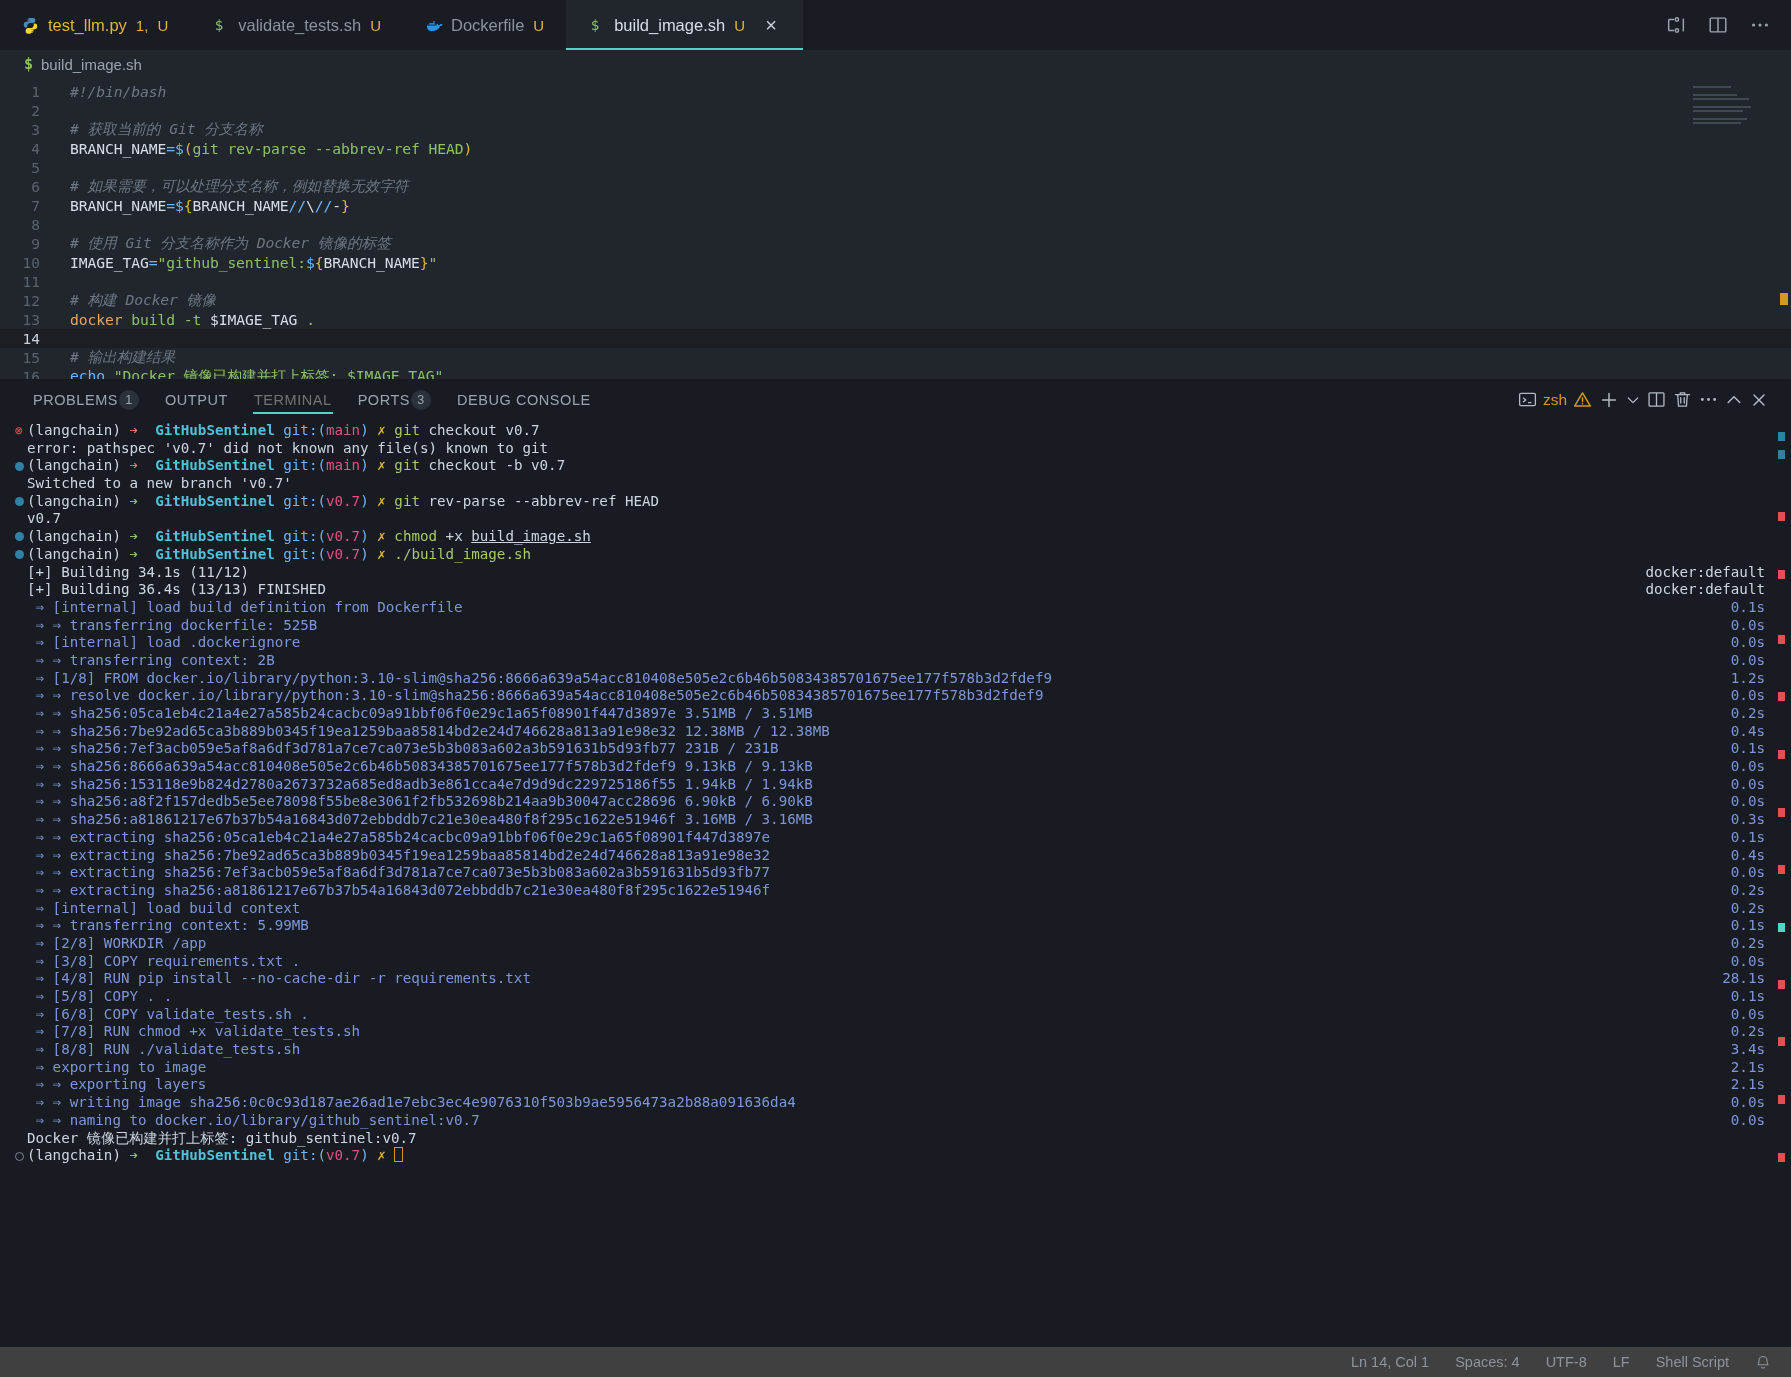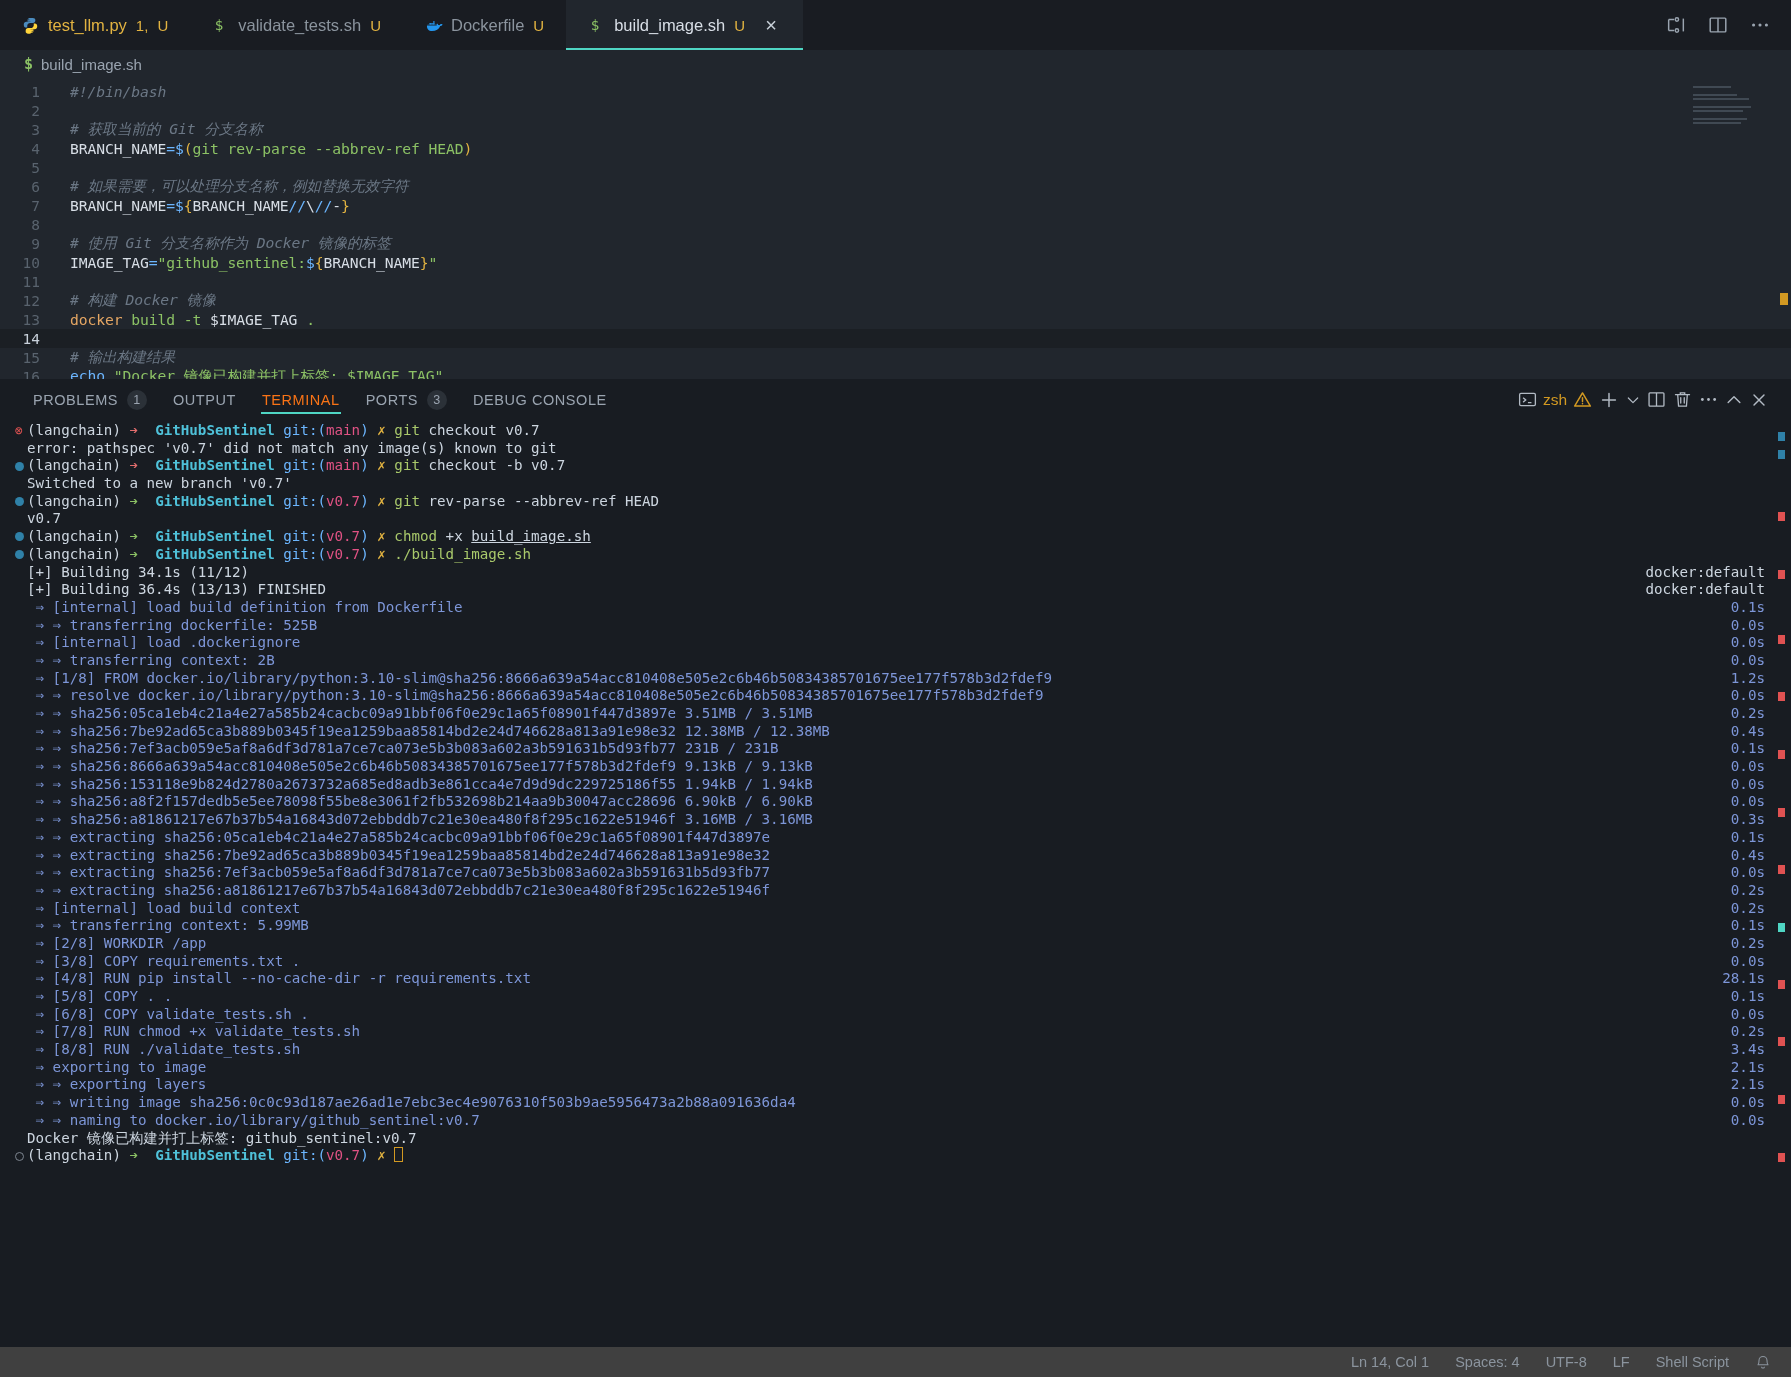--- a/index.html
+++ b/index.html
@@ -92,23 +92,23 @@
 
   
   .panel { flex: 1 1 auto; background: #181c22; display: flex; flex-direction: column; min-height: 0; }
   .panel-head {
     height: 41px; display: flex; align-items: center; flex: 0 0 41px;
     background: #181c22; padding-left: 20px;
   }
   .ptab {
     font-family: "Liberation Sans", sans-serif; font-size: 14.5px;
     letter-spacing: .55px; color: #9aa4b0; padding: 0 13px; height: 41px;
-    display: flex; align-items: center; gap: 9px; position: relative; cursor: pointer;
-  }
-  .ptab.active { color: #f97316; }
+    display: flex; align-items: center; gap: 1px; position: relative; cursor: pointer;
+  }
+  .ptab.active { color: #737373; }
   .ptab.active::after {
     content: ""; position: absolute; left: 12px; right: 12px; bottom: 6px;
     height: 2px; background: #4fd6c4;
   }
   .pcount {
     background: #2b3138; color: #9aa4b0; border-radius: 10px;
     min-width: 20px; height: 20px; font-size: 12.5px; display: flex;
     align-items: center; justify-content: center; padding: 0 5px;
   }
   .panel-actions {
@@ -393,21 +393,21 @@
         <span class="pa-ico">
           <svg viewBox="0 0 24 24" width="20" height="20" fill="none" stroke="#b2bac4" stroke-width="1.7">
               <path d="M6 6l12 12M18 6L6 18" stroke-linecap="round"></path>
             </svg>
         </span>
       </div>
     </div>
 
     <div class="terminal" id="terminal">
         <div class="trow"><div class="gut"><span class="dot-err">⊗</span></div><div class="tline"><span class="t-env">(langchain) </span><span class="t-arrow-r">➔</span><span class="t-plain">  </span><span class="t-dir">GitHubSentinel</span><span class="t-plain"> </span><span class="t-git">git:</span><span class="t-git">(</span><span class="t-branch">main</span><span class="t-git">)</span><span class="t-plain"> </span><span class="t-x">✗</span><span class="t-plain"> </span><span class="t-cmd">git</span><span class="t-plain"> checkout v0.7</span></div></div>
-        <div class="trow"><div class="gut"></div><div class="tline"><span class="t-plain">error: pathspec 'v0.7' did not match any image(s) known to git</span></div></div>
+        <div class="trow"><div class="gut"></div><div class="tline"><span class="t-plain">error: pathspec 'v0.7' did not known any file(s) known to git</span></div></div>
         <div class="trow"><div class="gut"><span class="dot-ok"></span></div><div class="tline"><span class="t-env">(langchain) </span><span class="t-arrow-r">➔</span><span class="t-plain">  </span><span class="t-dir">GitHubSentinel</span><span class="t-plain"> </span><span class="t-git">git:</span><span class="t-git">(</span><span class="t-branch">main</span><span class="t-git">)</span><span class="t-plain"> </span><span class="t-x">✗</span><span class="t-plain"> </span><span class="t-cmd">git</span><span class="t-plain"> checkout -b v0.7</span></div></div>
         <div class="trow"><div class="gut"></div><div class="tline"><span class="t-plain">Switched to a new branch 'v0.7'</span></div></div>
         <div class="trow"><div class="gut"><span class="dot-ok"></span></div><div class="tline"><span class="t-env">(langchain) </span><span class="t-arrow">➔</span><span class="t-plain">  </span><span class="t-dir">GitHubSentinel</span><span class="t-plain"> </span><span class="t-git">git:</span><span class="t-git">(</span><span class="t-branch">v0.7</span><span class="t-git">)</span><span class="t-plain"> </span><span class="t-x">✗</span><span class="t-plain"> </span><span class="t-cmd">git</span><span class="t-plain"> rev-parse --abbrev-ref HEAD</span></div></div>
         <div class="trow"><div class="gut"></div><div class="tline"><span class="t-plain">v0.7</span></div></div>
         <div class="trow"><div class="gut"><span class="dot-ok"></span></div><div class="tline"><span class="t-env">(langchain) </span><span class="t-arrow">➔</span><span class="t-plain">  </span><span class="t-dir">GitHubSentinel</span><span class="t-plain"> </span><span class="t-git">git:</span><span class="t-git">(</span><span class="t-branch">v0.7</span><span class="t-git">)</span><span class="t-plain"> </span><span class="t-x">✗</span><span class="t-plain"> </span><span class="t-cmd">chmod</span><span class="t-plain"> +x </span><span class="t-ul">build_image.sh</span></div></div>
         <div class="trow"><div class="gut"><span class="dot-ok"></span></div><div class="tline"><span class="t-env">(langchain) </span><span class="t-arrow">➔</span><span class="t-plain">  </span><span class="t-dir">GitHubSentinel</span><span class="t-plain"> </span><span class="t-git">git:</span><span class="t-git">(</span><span class="t-branch">v0.7</span><span class="t-git">)</span><span class="t-plain"> </span><span class="t-x">✗</span><span class="t-plain"> </span><span class="t-cmd">./build_image.sh</span></div></div>
         <div class="trow"><div class="gut"></div><div class="tline"><span class="t-plain">[+] Building 34.1s (11/12)</span></div><div class="t-time white">docker:default</div></div>
         <div class="trow"><div class="gut"></div><div class="tline"><span class="t-plain">[+] Building 36.4s (13/13) FINISHED</span></div><div class="t-time white">docker:default</div></div>
         <div class="trow"><div class="gut"></div><div class="tline"><span class="t-build"> ⇒ [internal] load build definition from Dockerfile</span></div><div class="t-time">0.1s</div></div>
         <div class="trow"><div class="gut"></div><div class="tline"><span class="t-build"> ⇒ ⇒ transferring dockerfile: 525B</span></div><div class="t-time">0.0s</div></div>

